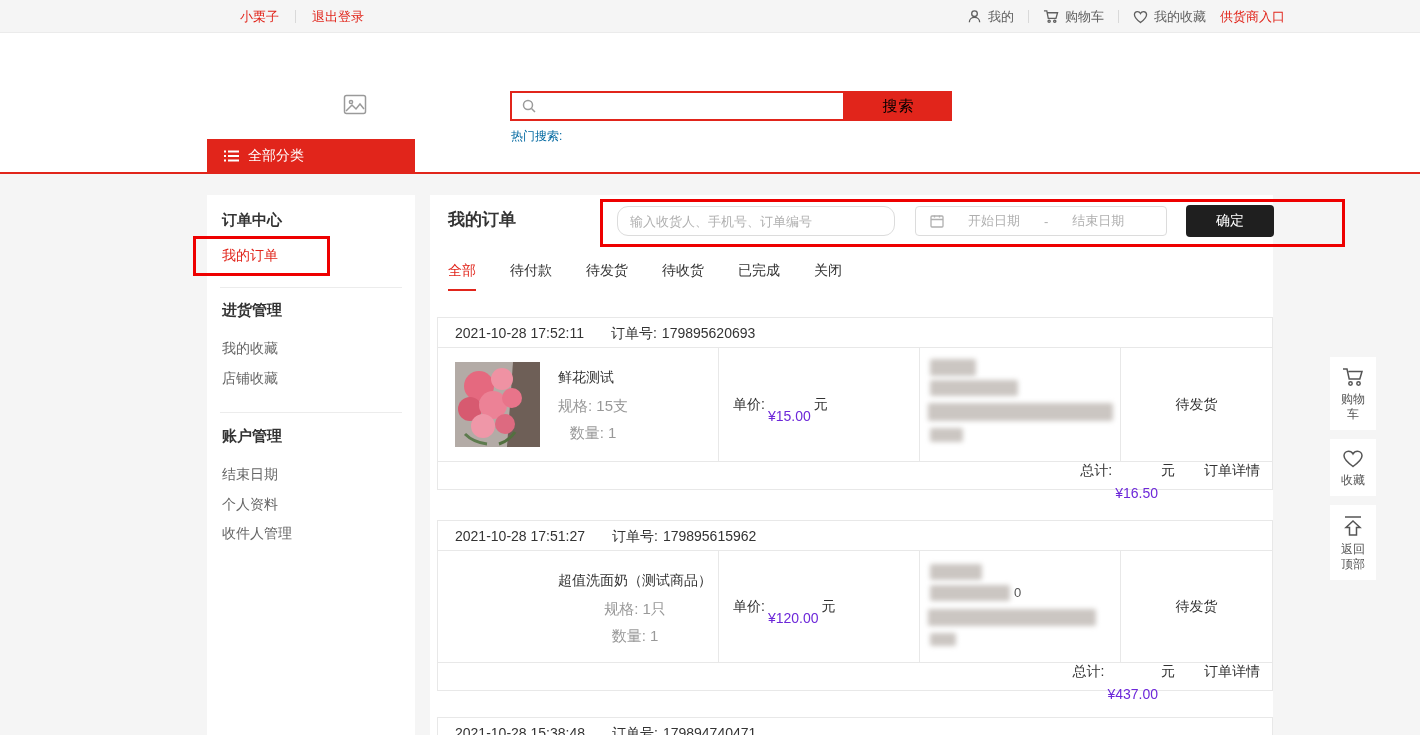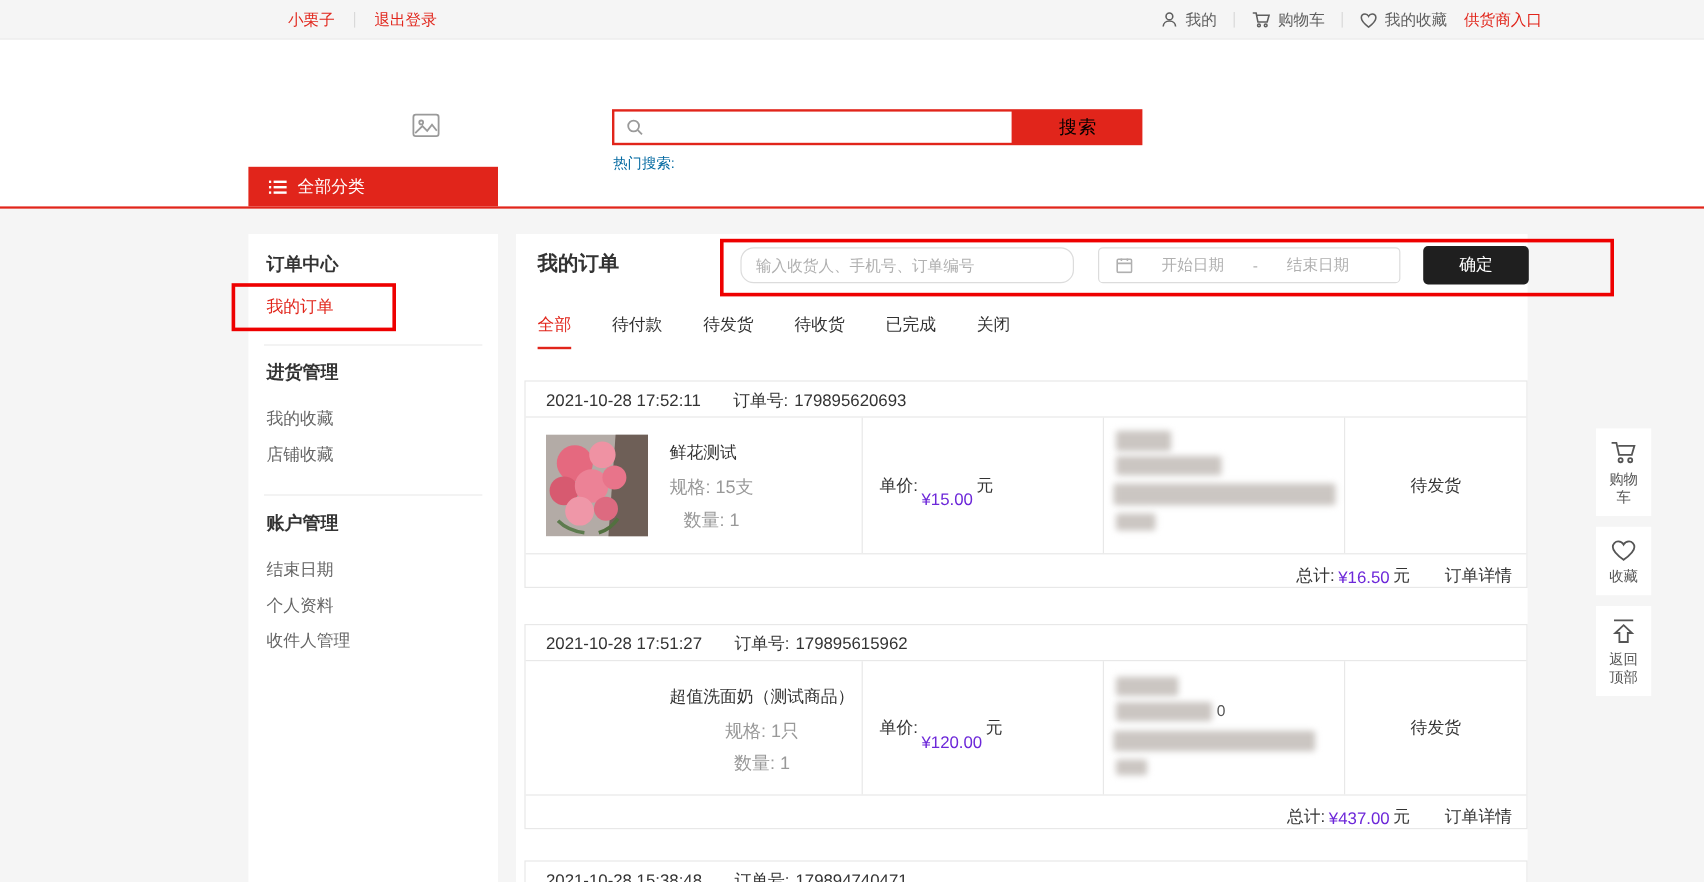--- a/index.html
+++ b/index.html
@@ -64,21 +64,21 @@
   .prod-img svg { display:block; }
   .prod-info { position:absolute; left:120px; top:21px; }
   .prod-name { font-size:14px; color:#333; margin-bottom:10px; cursor:pointer; }
   .prod-meta { font-size:15px; color:#999; margin-bottom:8px;text-align:center; }
   .cell-price { width:201px; border-left:1px solid #e8e8e8; display:flex; align-items:center; padding-left:14px; font-size:14px; color:#333; gap:3px; }
   .price-red { color:#6d28d9;margin-top:23px; }
   .cell-recipient { width:201px; border-left:1px solid #e8e8e8; position:relative; }
   .blur-block { position:absolute; background:#cbc6c2; filter:blur(2.5px); border-radius:2px; }
   .recipient-frag { position:absolute; font-size:13px; color:#555; }
   .cell-status { flex:1; border-left:1px solid #e8e8e8; display:flex; align-items:center; justify-content:center; font-size:14px; color:#333; }
-  .order-footer { height:28px; border-top:1px solid #e8e8e8; display:flex; align-items:flex-end; justify-content:flex-end; padding-right:12px; font-size:14px; color:#333; gap:3px; }
+  .order-footer { height:28px; border-top:1px solid #e8e8e8; display:flex; align-items:flex-start; justify-content:flex-end; padding-right:12px; font-size:14px; color:#333; gap:3px; }
   .detail-link { margin-left:26px; cursor:pointer; color:#333; }
 
   
   .annotation { position:absolute; border:3px solid #ee0000; pointer-events:none; z-index:60; }
   .anno-sidebar { left:193px; top:236px; width:137px; height:40px; }
   .anno-filter { left:600px; top:199px; width:745px; height:48px; }
 
   
   .floatbar { position:absolute; left:1330px; top:357px; width:46px; display:flex; flex-direction:column; gap:9px; z-index:40; }
   .fb-box { background:#fff; display:flex; flex-direction:column; align-items:center; padding:10px 0 8px; color:#555; font-size:12px; cursor:pointer; }

